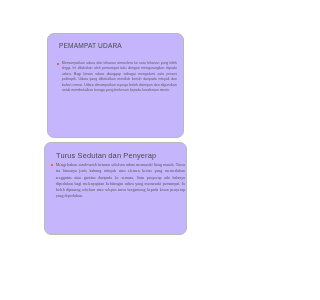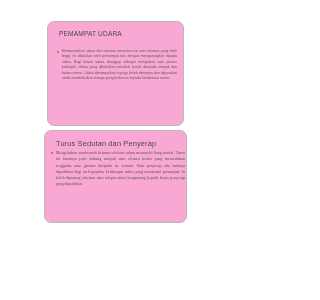--- a/index.html
+++ b/index.html
@@ -22,23 +22,24 @@
     top: 0;
     width: 231px;
     height: 300px;
     background: #ffffff;
   }
 
   
   .card {
     position: absolute;
     box-sizing: border-box;
-    background: #f9a8d4;
+    background: #c4b5fd;
     border: 0.7px solid #b9b9b9;
     border-radius: 7px;
+    margin-top: 12px;
   }
 
   .card-1 {
     left: 47px;
     top: 21px;
     width: 137px;
     height: 105px;
   }
 
   .card-2 {

